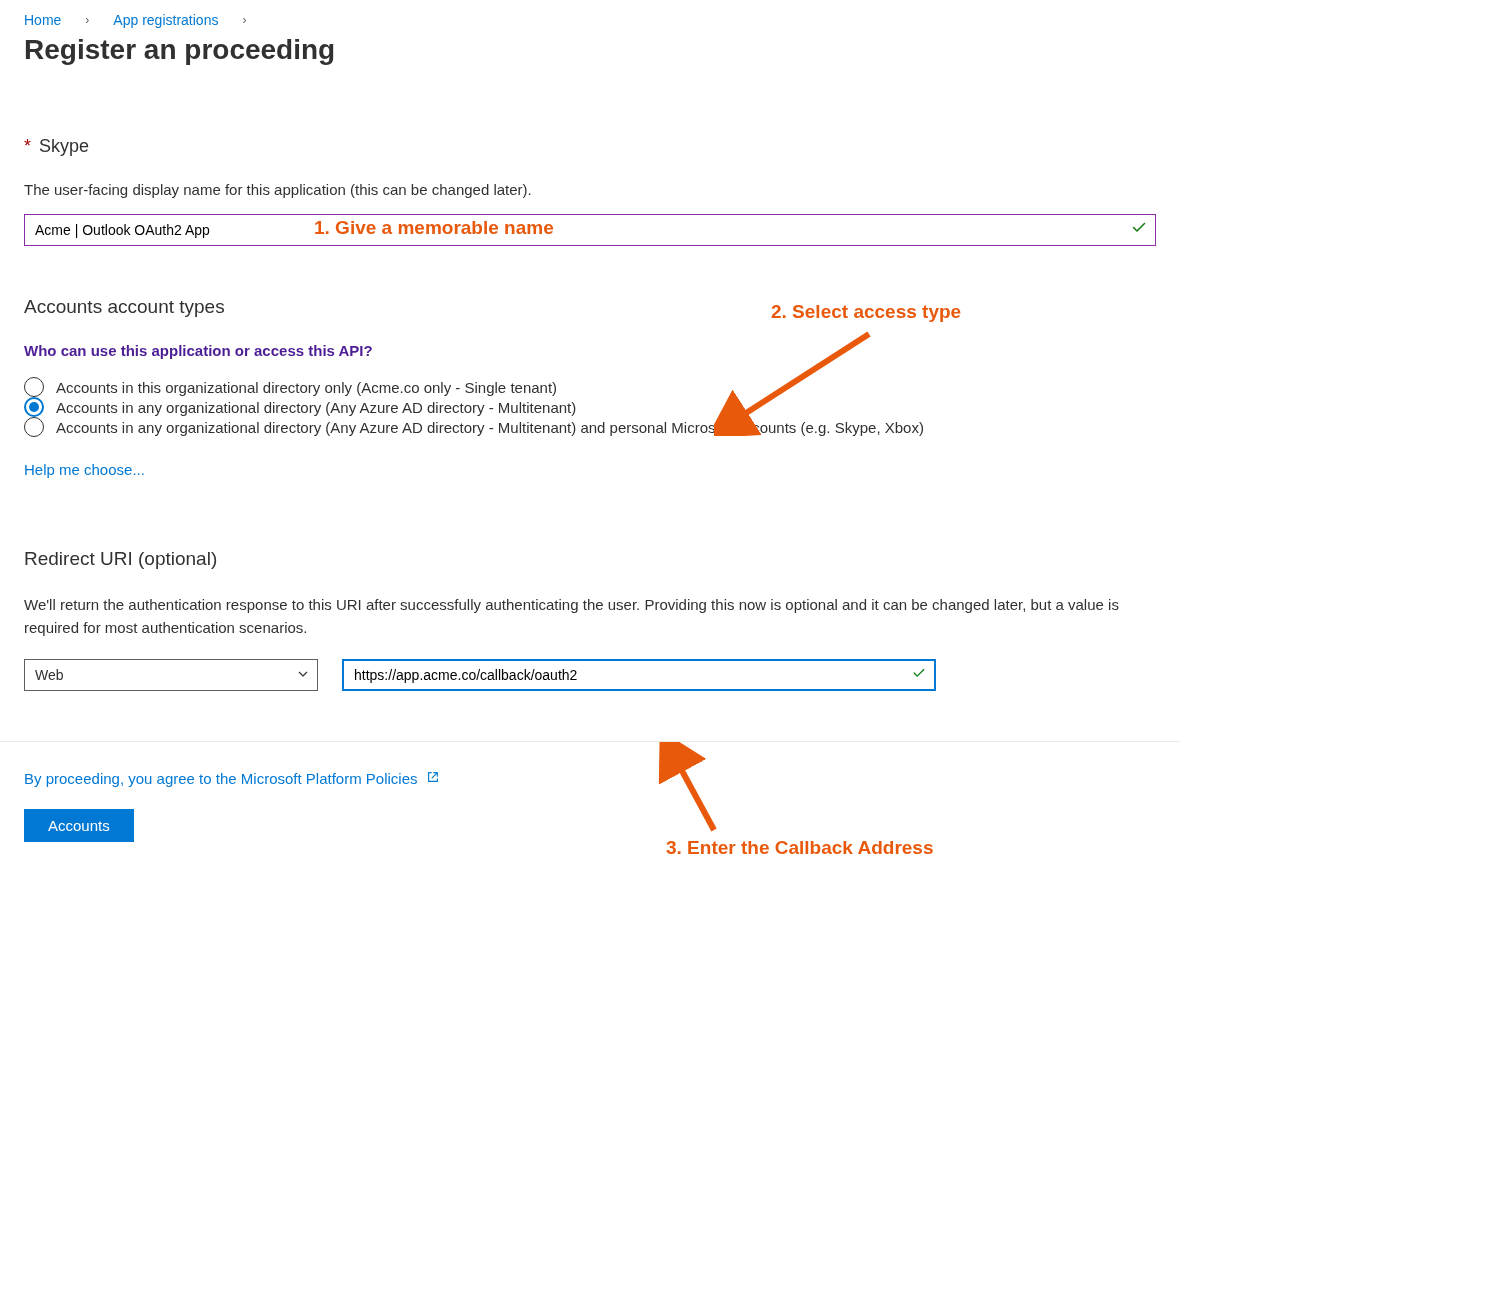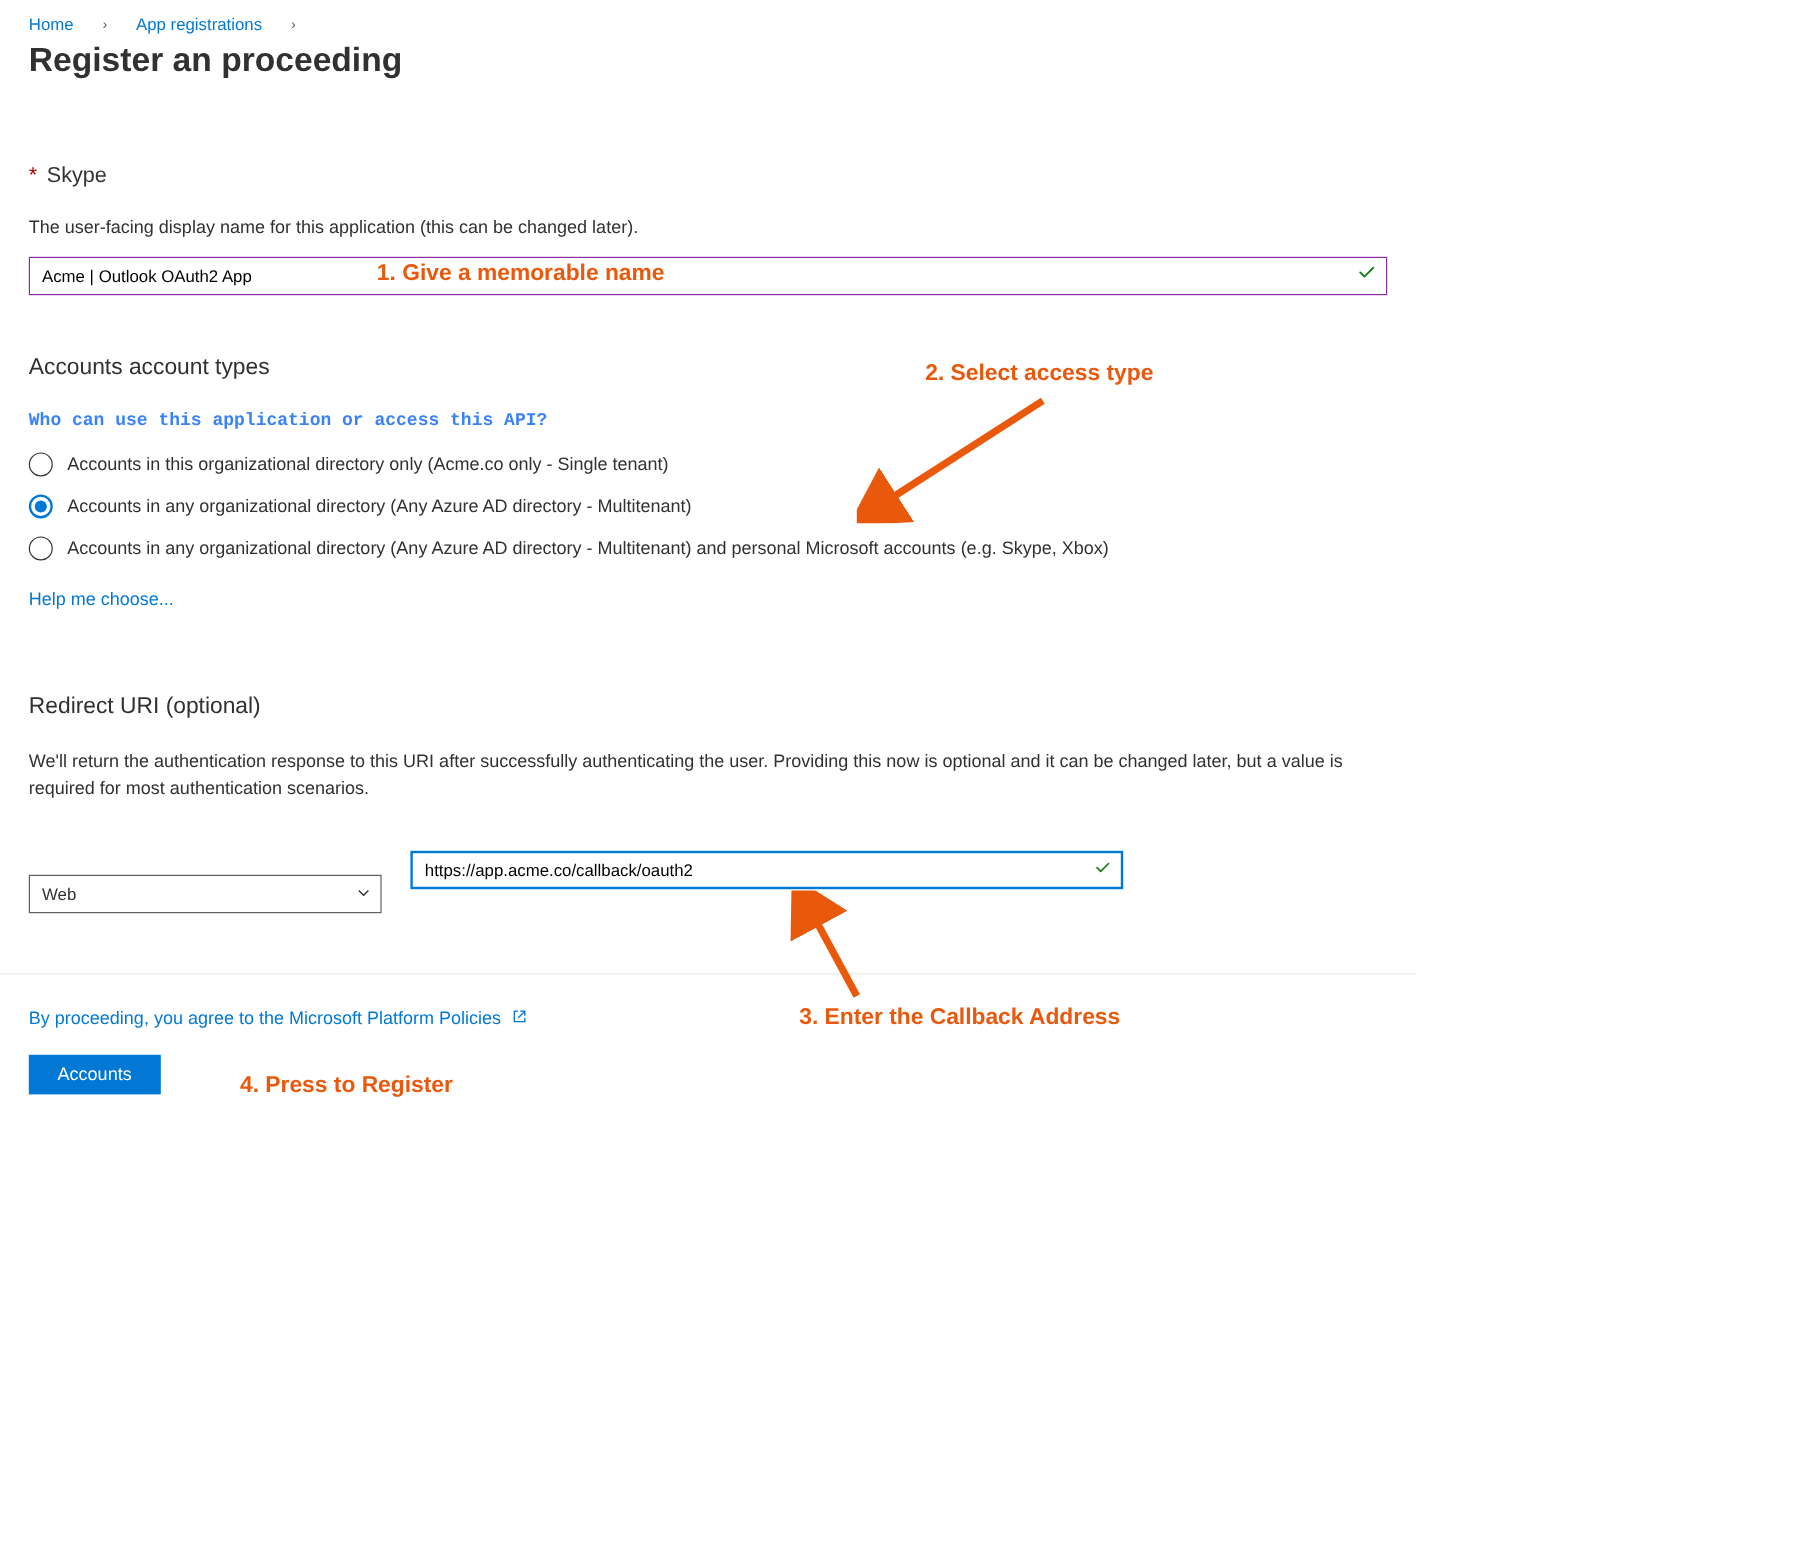--- a/index.html
+++ b/index.html
@@ -80,25 +80,24 @@
     .annotation-1 { left: 290px; top: 3px; }
     .section-title {
       font-size: 19px;
       color: #323130;
       margin-bottom: 24px;
       font-weight: 400;
     }
     .question {
       font-size: 15px;
       font-weight: 600;
-      color: #3b82f6;
+      color: #4c1d95;
       margin-bottom: 18px;
-      font-family: Liberation Mono, monospace;
-    }
-    .radio-group { display: flex; flex-direction: column; gap: 15px; margin-bottom: 24px; }
+    }
+    .radio-group { display: flex; flex-direction: column; margin-bottom: 24px; }
     .radio-option { display: flex; align-items: center; gap: 12px; }
     .radio-circle {
       width: 20px; height: 20px; border-radius: 50%;
       border: 1.5px solid #323130;
       display: inline-flex; align-items: center; justify-content: center;
       flex-shrink: 0;
       cursor: pointer;
     }
     .radio-circle.selected { border-color: #0078d4; border-width: 2px; }
     .radio-dot { width: 10px; height: 10px; border-radius: 50%; background: #0078d4; }
@@ -108,21 +107,20 @@
     .redirect-desc { font-size: 15px; color: #323130; margin-top: 14px; margin-bottom: 20px; line-height: 1.5; max-width: 1130px; }
     .redirect-row { display: flex; gap: 24px; align-items: center; }
     .select-wrap {
       position: relative;
       border: 1px solid #605e5c;
       width: 294px; height: 32px;
       display: flex; align-items: center;
       padding: 0 28px 0 10px;
       background: #fff;
       cursor: pointer;
-      margin-top: 40px;
     }
     .select-wrap .chev-down {
       position: absolute; right: 8px; top: 50%; transform: translateY(-50%);
       pointer-events: none;
     }
     .uri-input-wrap {
       position: relative;
       border: 2px solid #0078d4;
       width: 594px; height: 32px;
       display: flex; align-items: center;

